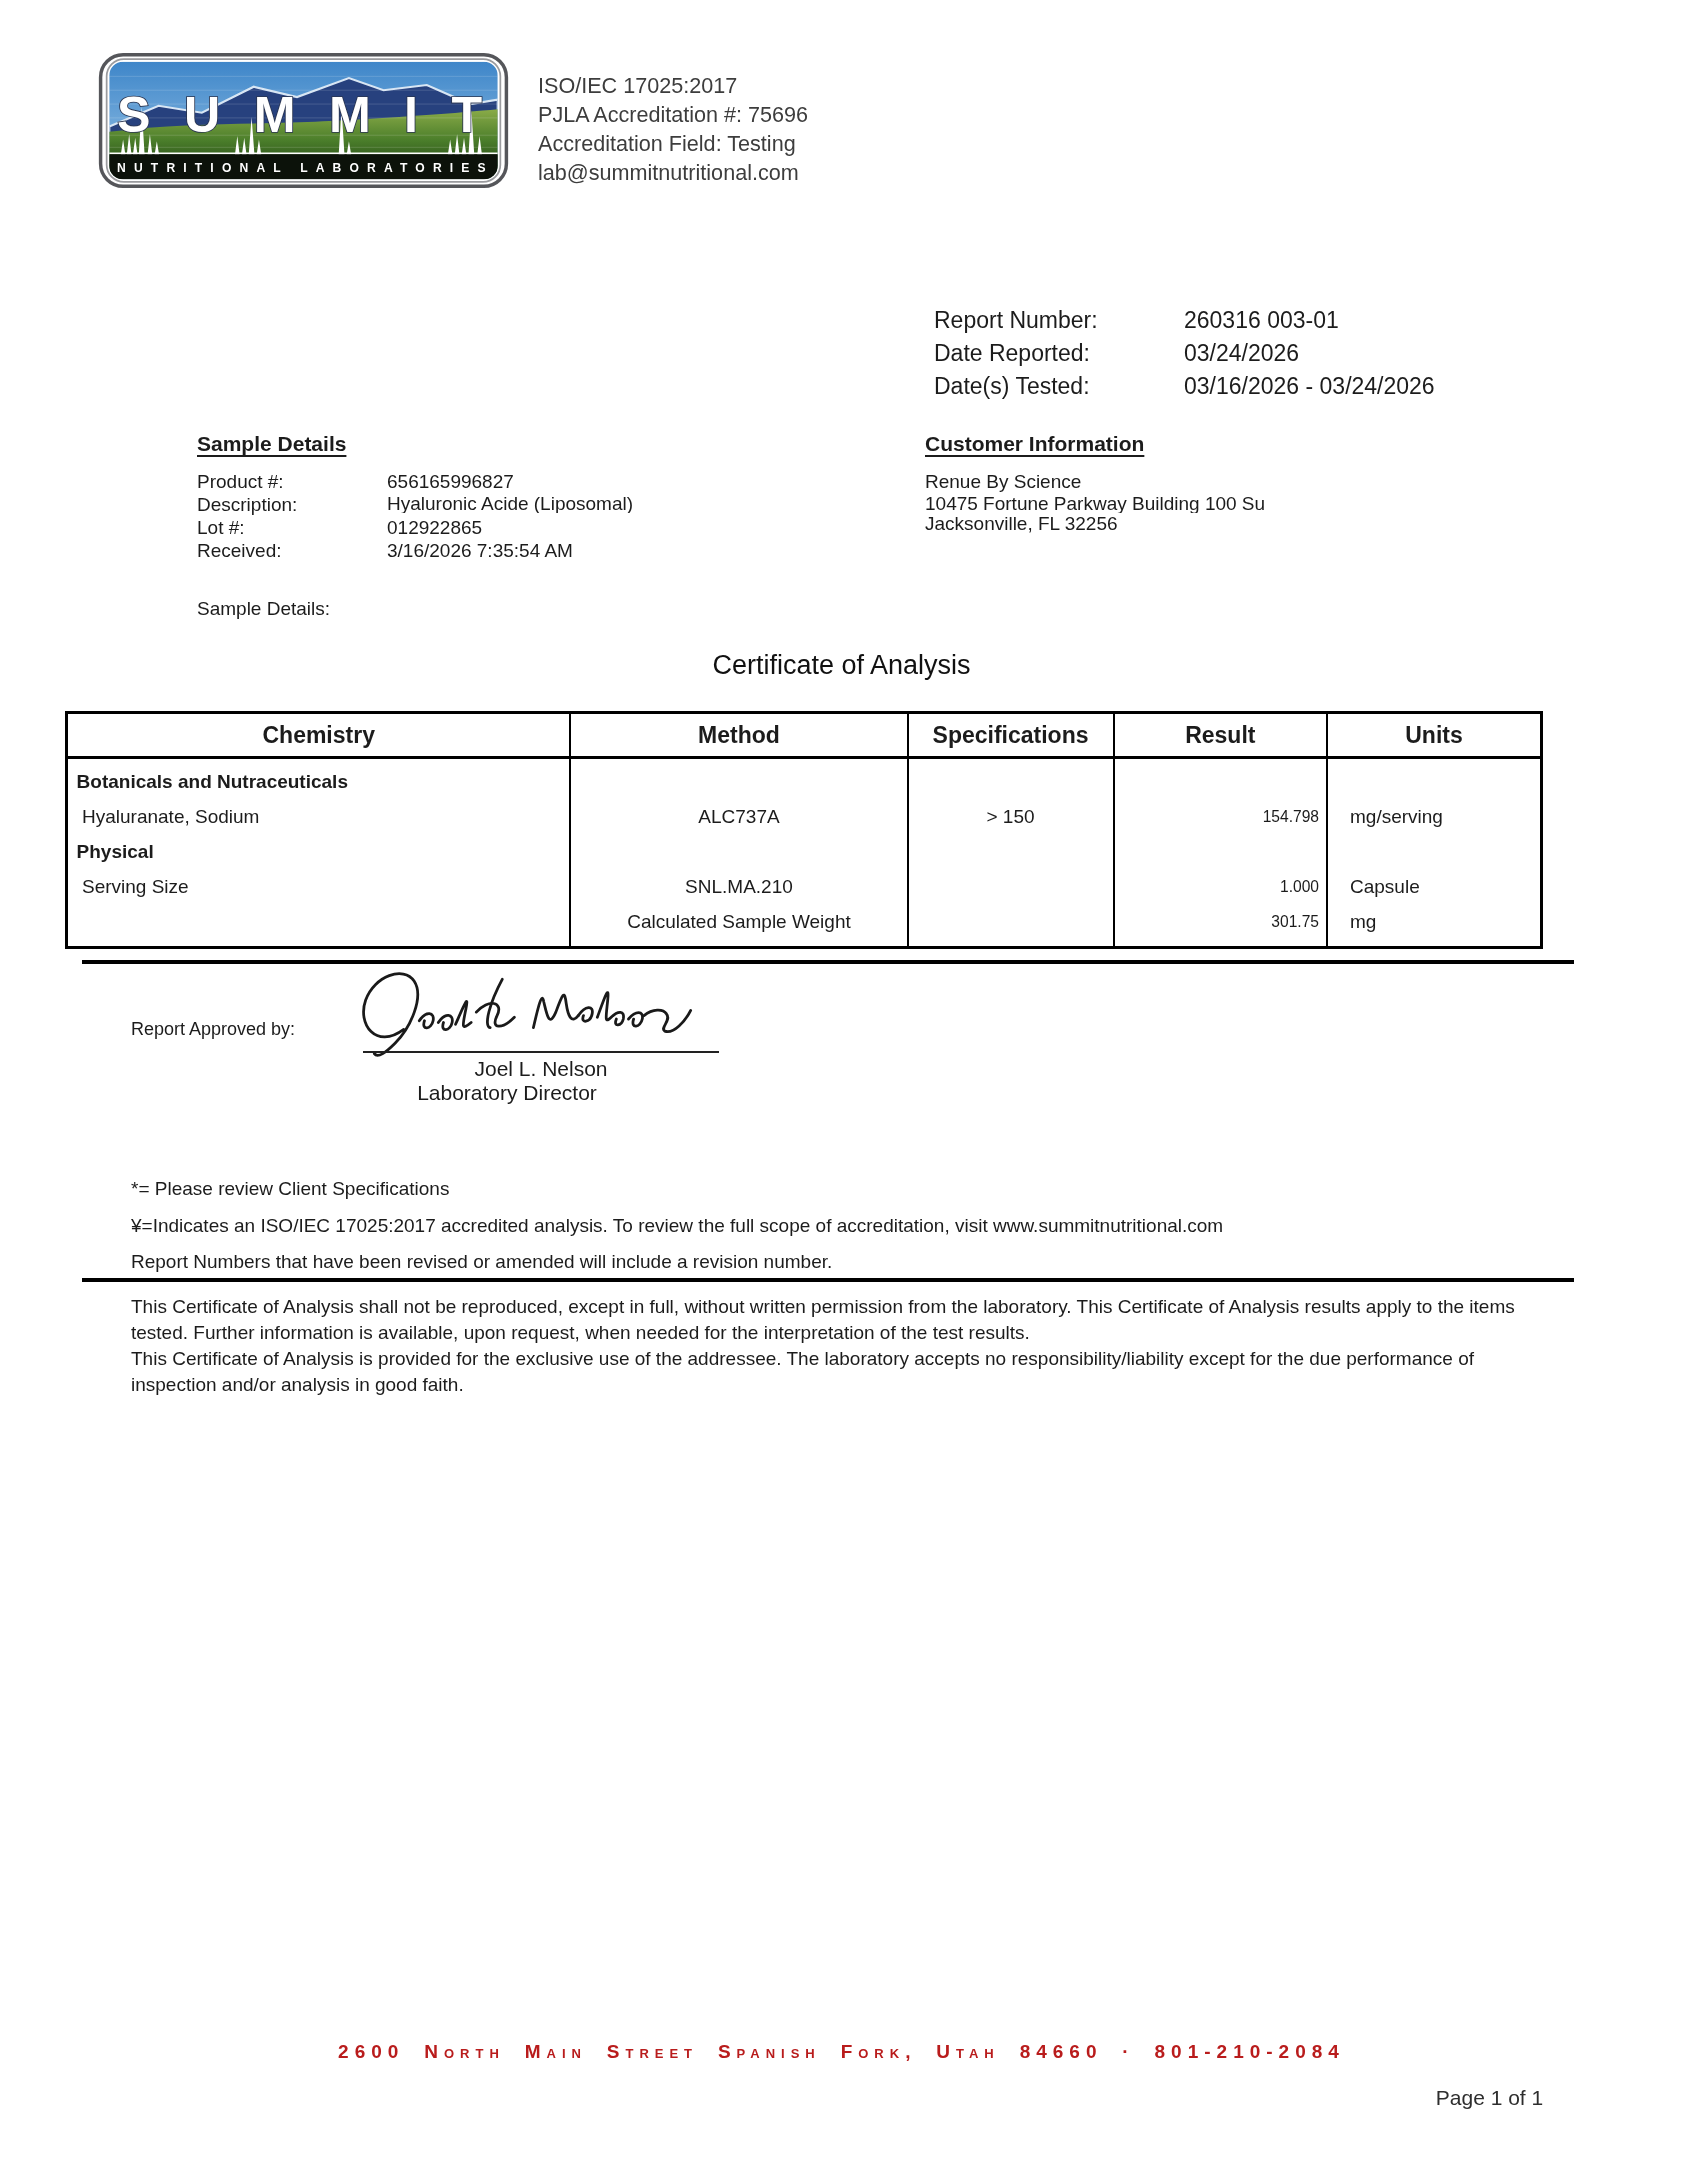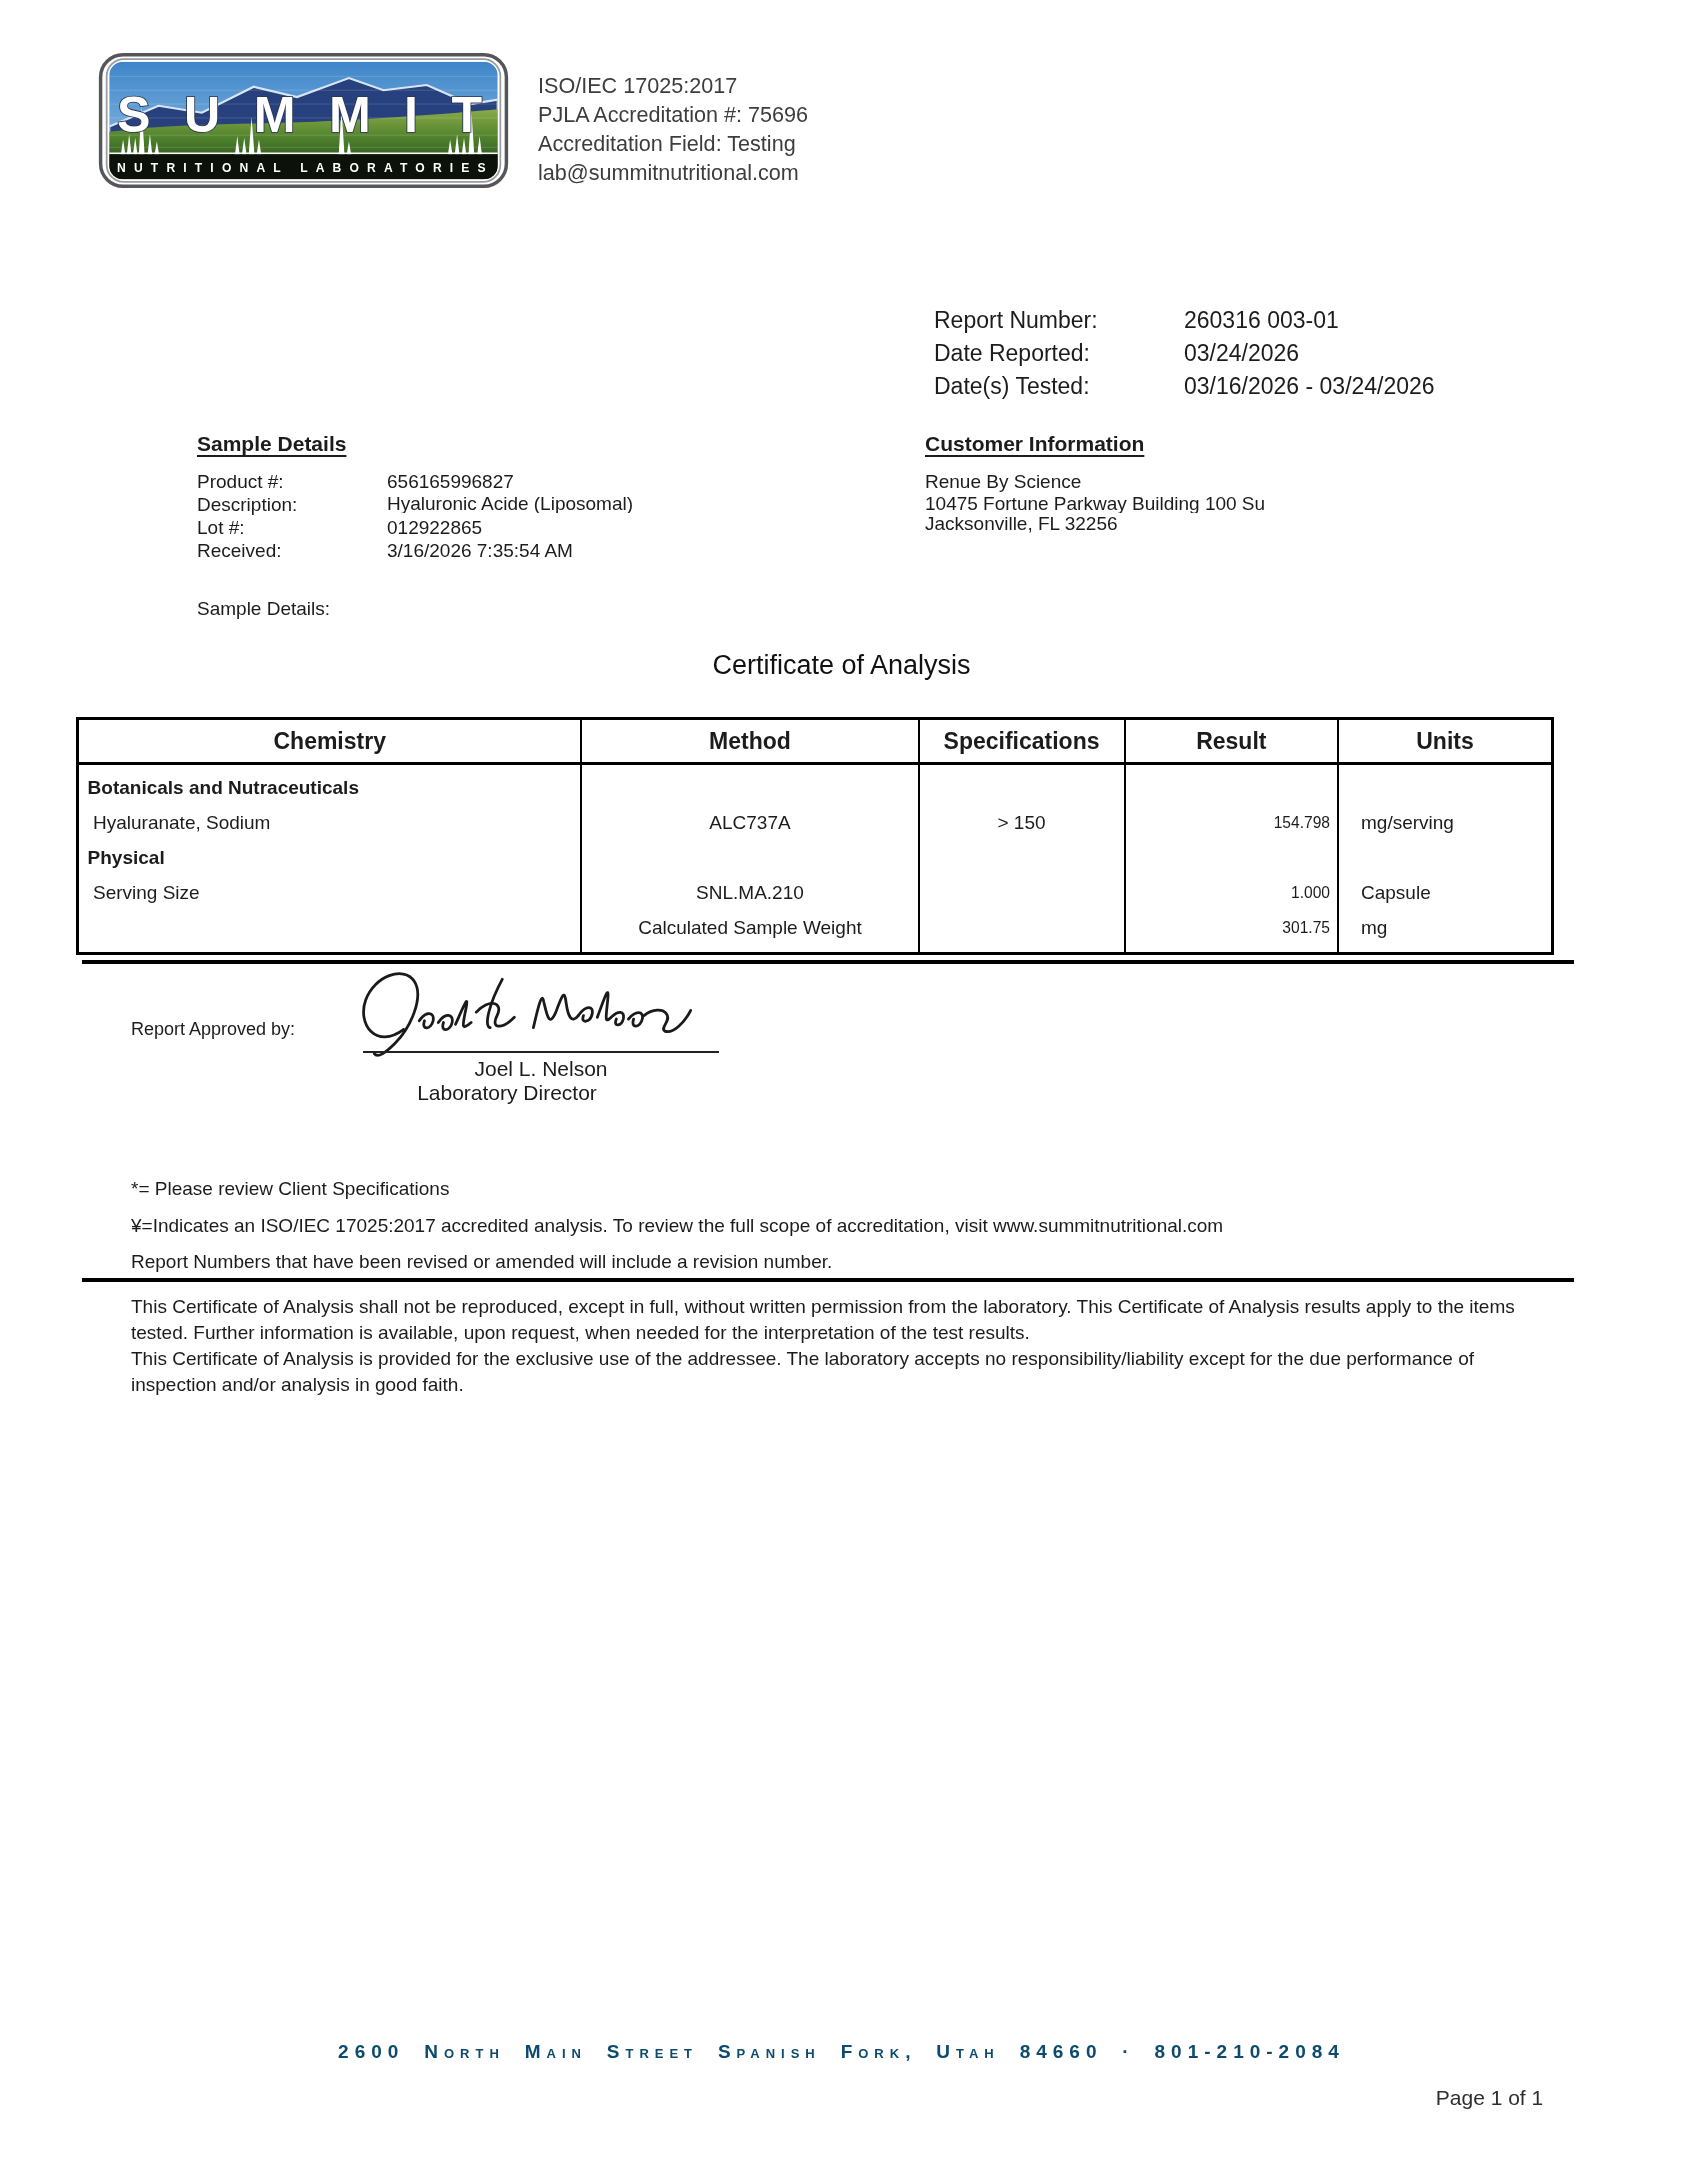--- a/index.html
+++ b/index.html
@@ -31,21 +31,21 @@
   .sample .lbl{width:190px;}
   .customer{left:925px;top:432px;}
   .customer .lines{margin-top:14px;font-size:19px;line-height:23px;}
   .clipped{height:20px;line-height:22.5px;overflow:hidden;}
   .sample-extra{left:197px;top:598px;font-size:19px;}
 
   
   .coa-title{left:0;top:650px;width:100%;text-align:center;font-size:27px;color:#111;}
 
   
-  .coa-table{left:76px;top:711px;width:1472px;border:3.5px solid #000;background:#fff;margin-top:6px;}
+  .coa-table{left:65px;top:711px;width:1472px;border:3.5px solid #000;background:#fff;}
   .coa-head{display:grid;grid-template-columns:34.2% 22.9% 14% 14.5% 14.4%;border-bottom:3.5px solid #000;}
   .coa-head .hc{height:42px;display:flex;align-items:center;justify-content:center;
     font-weight:bold;font-size:23px;border-right:2.6px solid #000;}
   .coa-head .hc:last-child{border-right:none;}
   .coa-body{display:grid;grid-template-columns:34.2% 22.9% 14% 14.5% 14.4%;}
   .coa-body .col{border-right:2.6px solid #000;padding:5.2px 0 7px 0;}
   .coa-body .col:last-child{border-right:none;}
   .cell{height:35px;display:flex;align-items:center;font-size:19px;}
   .cell.sec{font-weight:bold;padding-left:8.6px;}
   .cell.item{padding-left:14px;}
@@ -65,21 +65,21 @@
   .sig-name{left:363px;top:1057px;width:356px;text-align:center;font-size:21px;}
   .sig-title{left:329px;top:1081px;width:356px;text-align:center;font-size:21px;}
 
   
   .footnotes{left:131px;top:1178px;font-size:19px;}
   .footnotes div{margin-bottom:14.7px;}
   .disclaimer{left:131px;top:1294px;width:1399px;font-size:19px;line-height:26px;}
 
   
   .footer-address{left:0;top:2041px;width:100%;text-align:center;
-    color:#0c4a6e;font-size:19px;font-weight:bold;
+    color:#b91c1c;font-size:19px;font-weight:bold;
     font-variant:small-caps;letter-spacing:6px;word-spacing:8.6px;}
   .page-number{left:1345px;top:2086px;width:289px;text-align:center;font-size:21px;color:#2e2e2e;}
 </style>
 </head>
 <body>
 
 <div class="page">
 
   <svg class="abs logo" viewBox="0 0 475 158">
     <defs>

